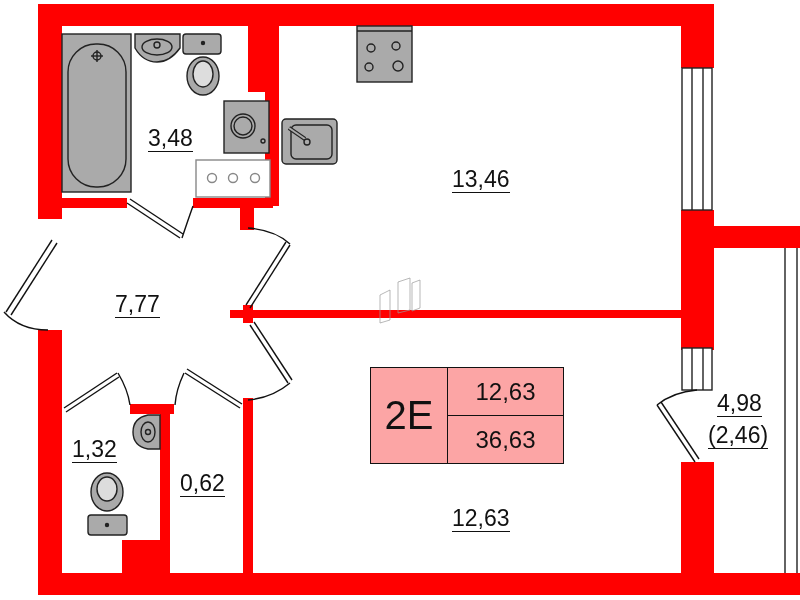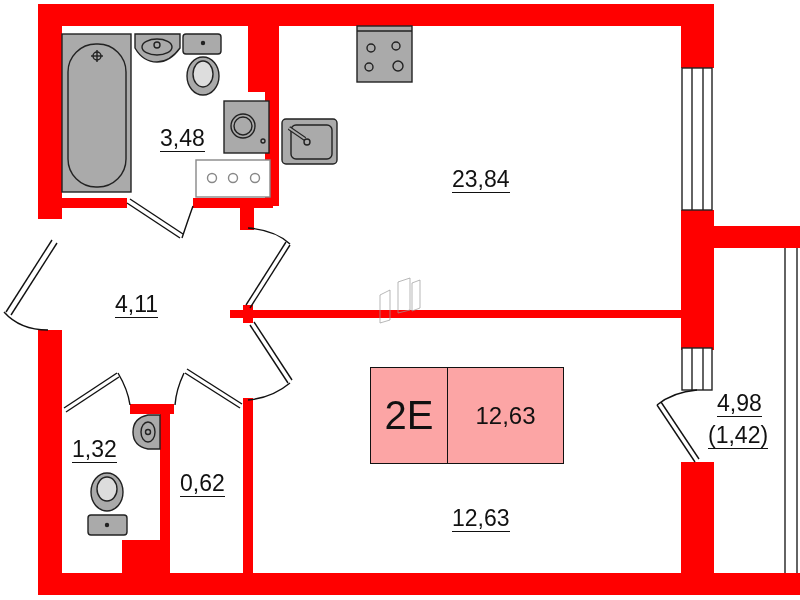--- a/index.html
+++ b/index.html
@@ -172,27 +172,28 @@
     </g>
   </g>
 
   <g stroke="#999" stroke-width="0.7" fill="none">
     <path d="M380 295 L390 290 L390 320 L380 323 Z"></path>
     <path d="M398 282 L410 278 L410 310 L398 313 Z"></path>
     <path d="M412 283 L420 280 L420 308 L412 311 Z"></path>
   </g>
 </svg>
 
-<div class="lbl" style="left:160px;top:127px;">3,48</div>
-<div class="lbl" style="left:452px;top:168px;">23,84</div>
-<div class="lbl" style="left:115px;top:293px;">4,11</div>
+<div class="lbl" style="left:148px;top:127px;">3,48</div>
+<div class="lbl" style="left:452px;top:168px;">13,46</div>
+<div class="lbl" style="left:115px;top:293px;">7,77</div>
 <div class="lbl" style="left:72px;top:438px;">1,32</div>
 <div class="lbl" style="left:180px;top:472px;">0,62</div>
 <div class="lbl" style="left:452px;top:507px;">12,63</div>
 <div class="lbl" style="left:717px;top:392px;">4,98</div>
-<div class="lbl" style="left:708px;top:424px;">(1,42)</div>
+<div class="lbl" style="left:708px;top:424px;">(2,46)</div>
 
 <div class="infobox">
   <div class="code">2E</div>
   <div class="vals">
     <div>12,63</div>
+    <div>36,63</div>
   </div>
 </div>
 
 </body></html>

